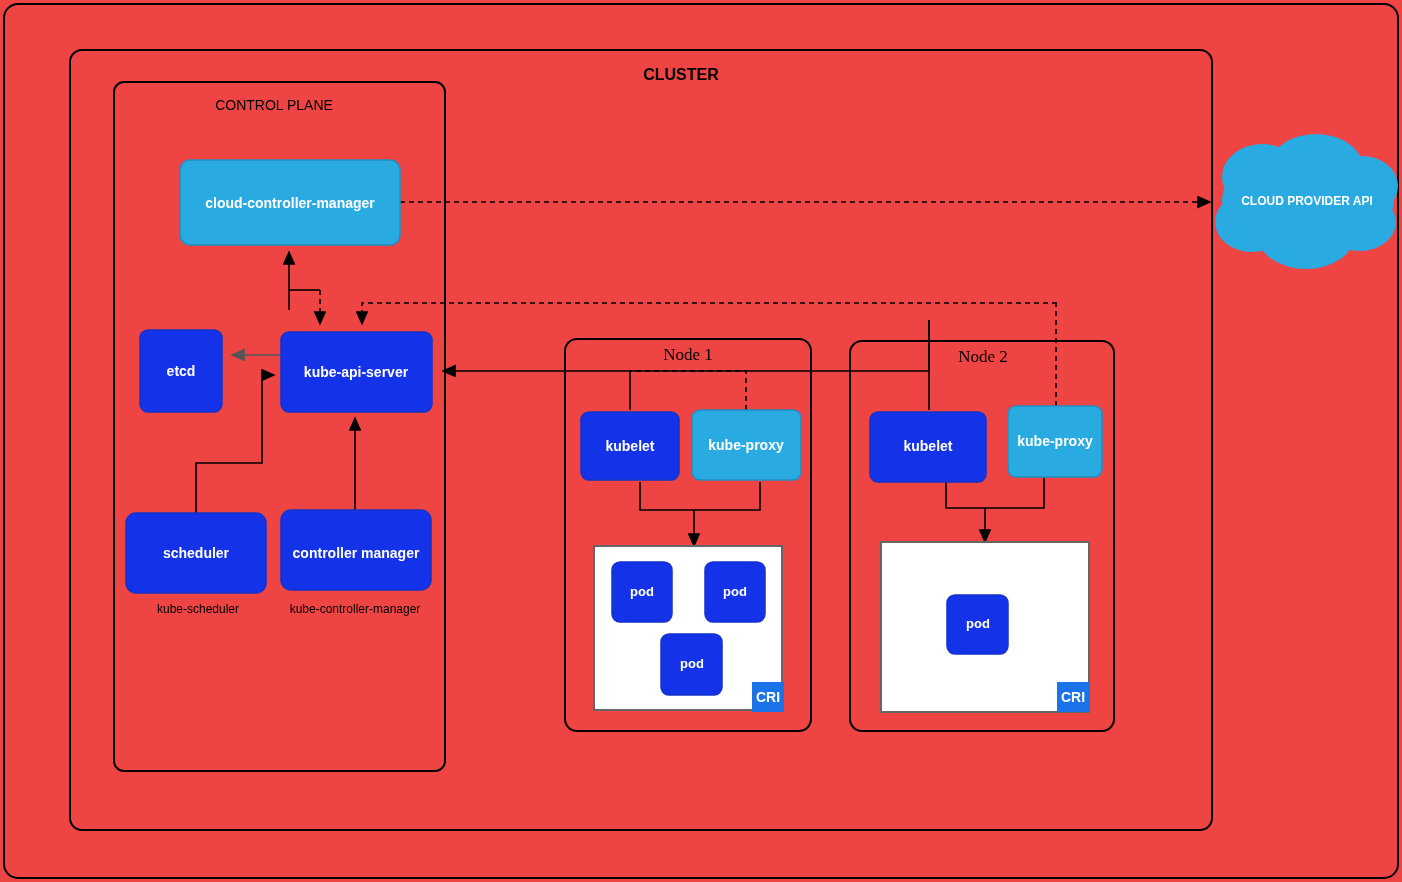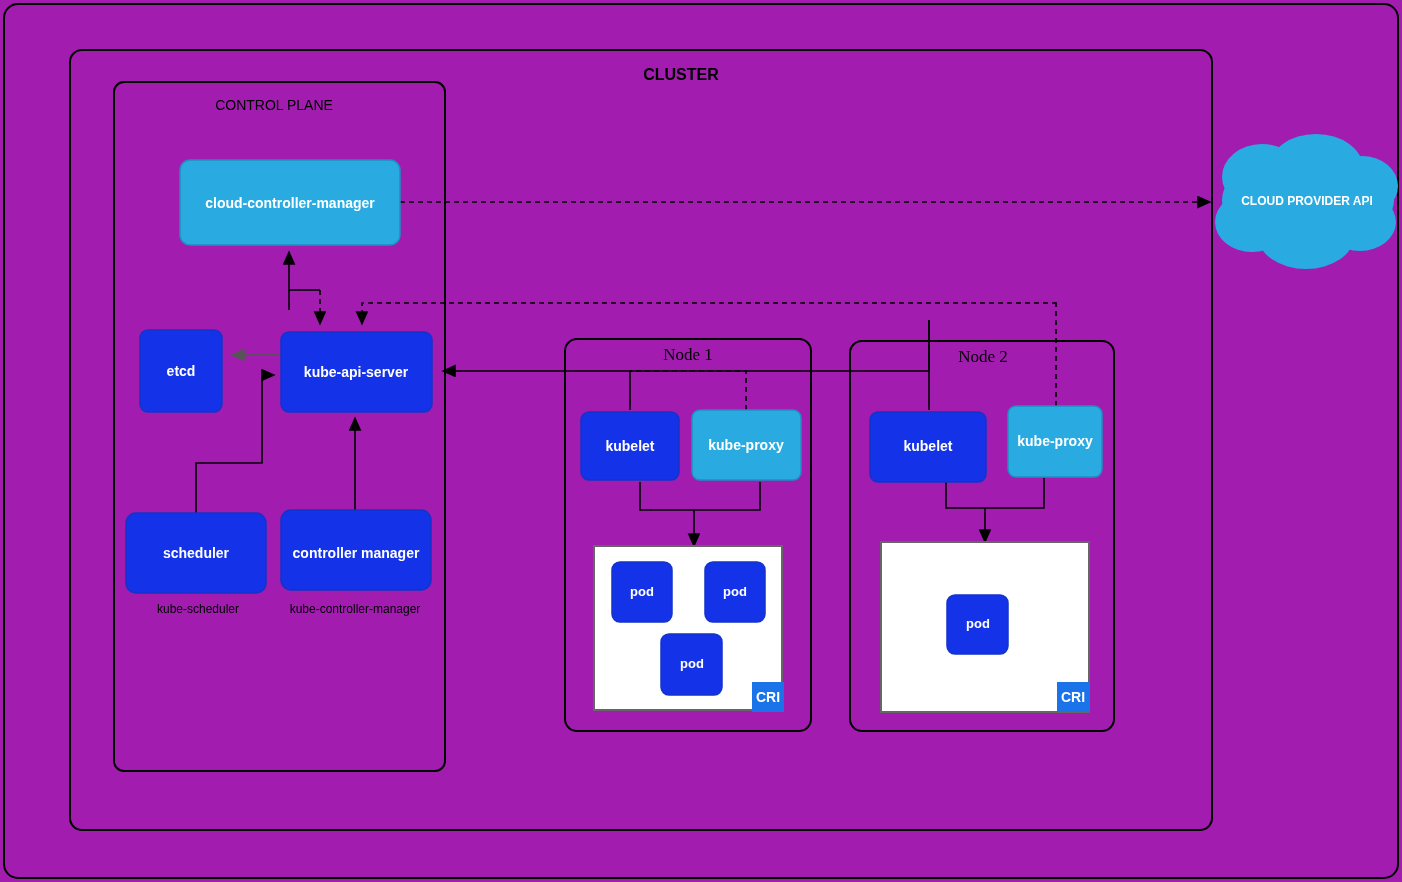--- a/index.html
+++ b/index.html
@@ -4,21 +4,21 @@
 <style>
   html, body {
     margin: 0;
     padding: 0;
     background: #ffffff;
   }
   #stage {
     position: relative;
     width: 1402px;
     height: 882px;
-    background: #a21caf;
+    background: #ef4444;
     font-family: "Liberation Sans", sans-serif;
     overflow: hidden;
   }
   svg.diagram {
     position: absolute;
     top: 0;
     left: 0;
     width: 1402px;
     height: 882px;
   }

